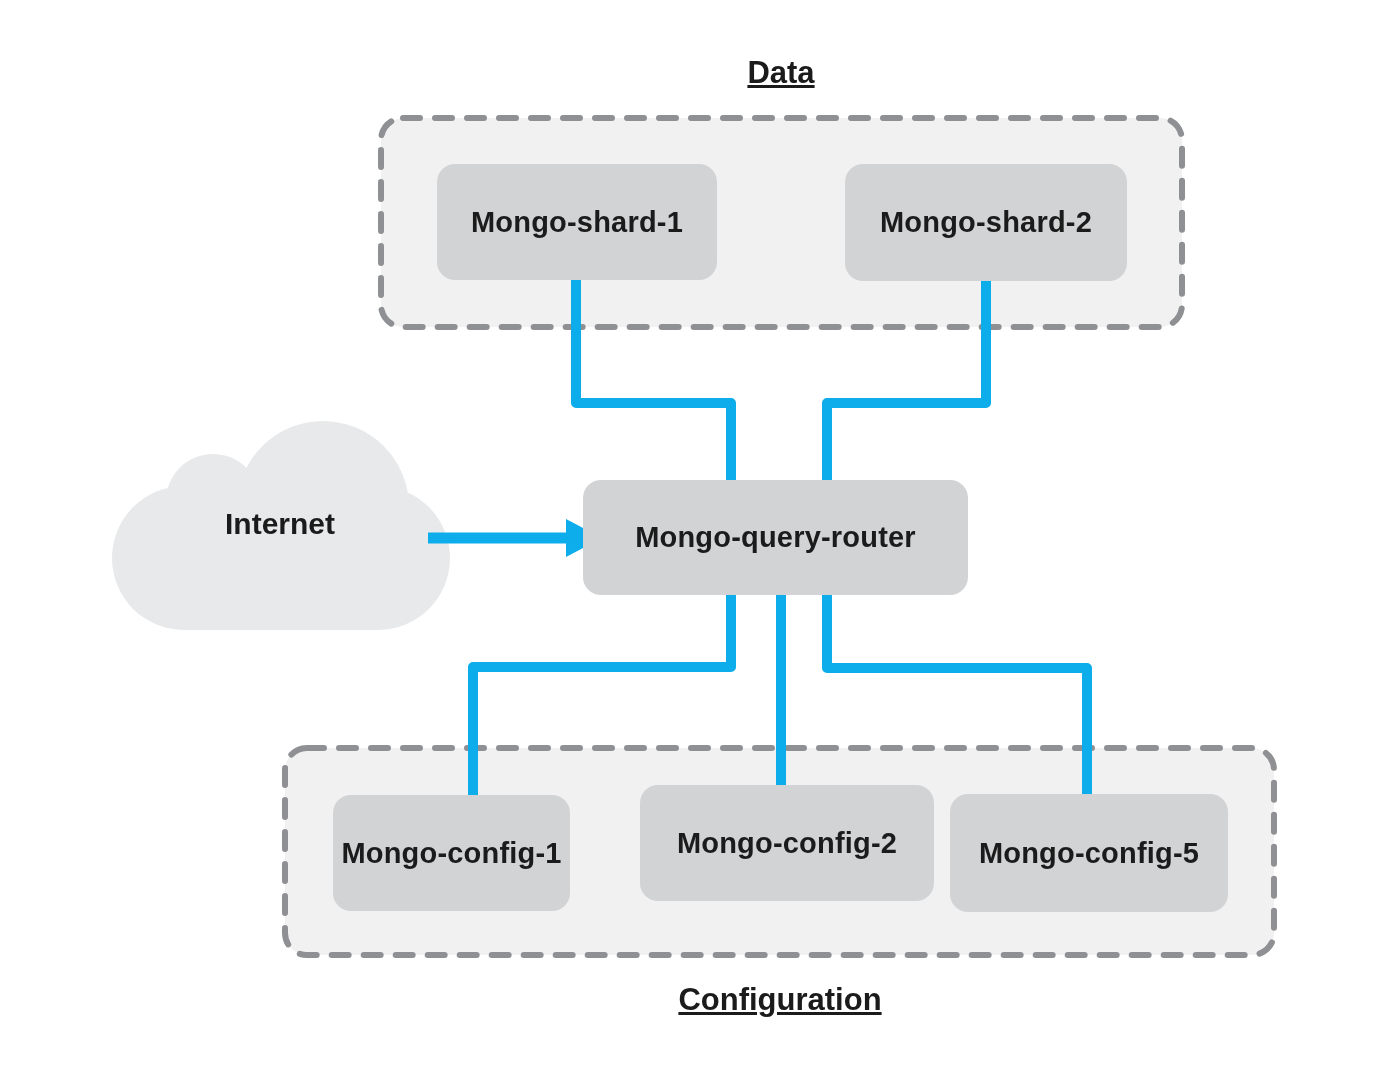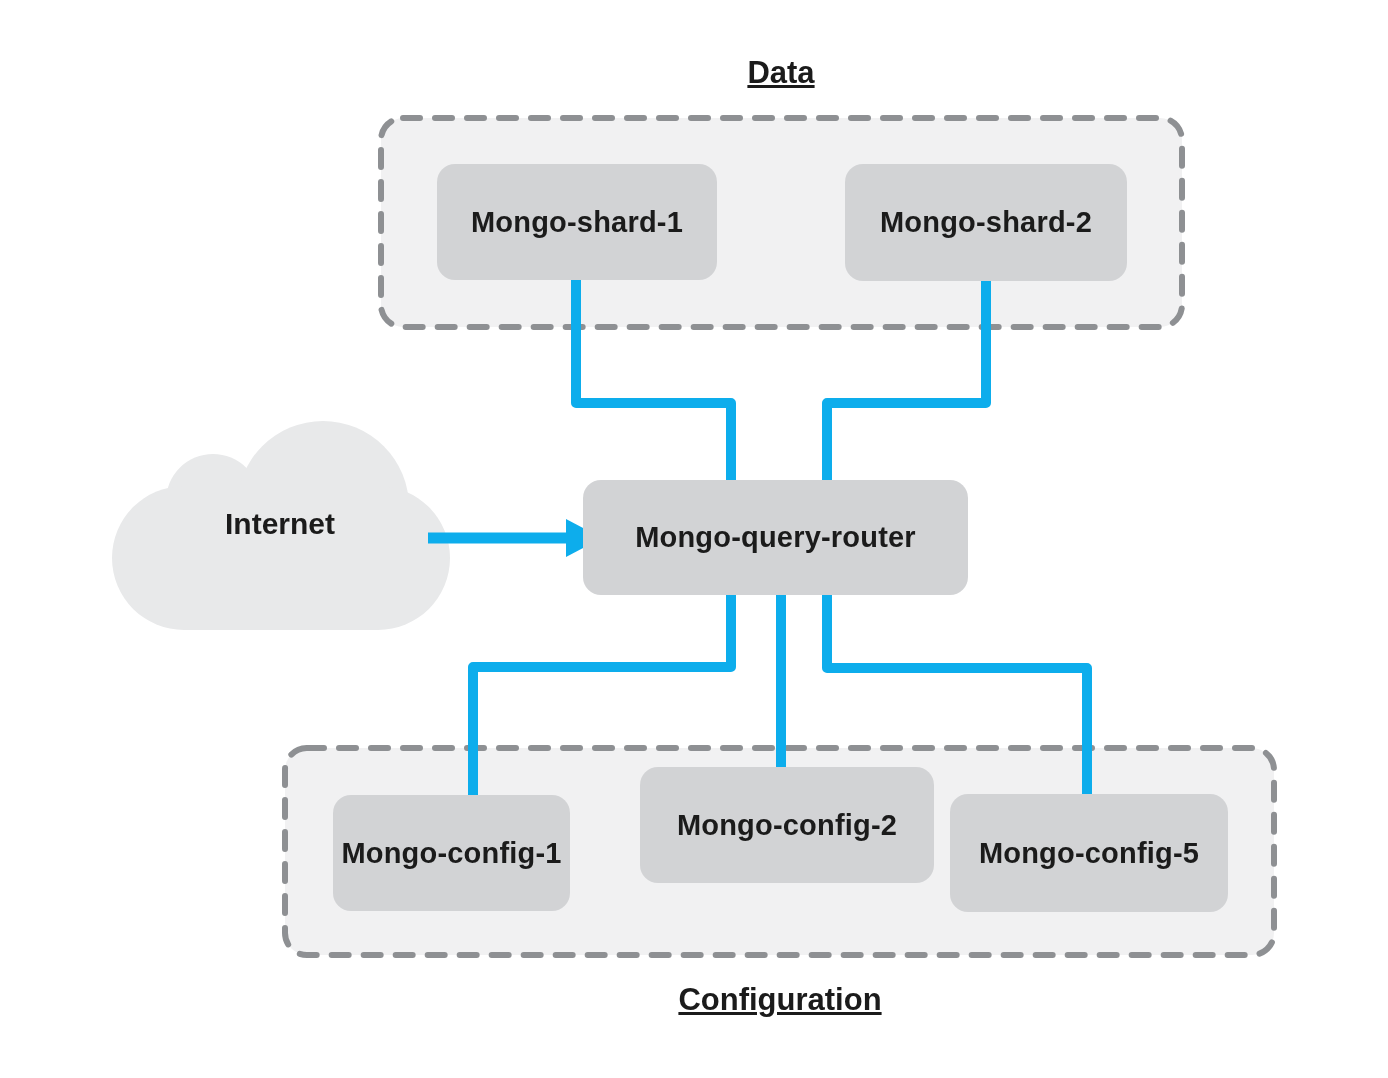--- a/index.html
+++ b/index.html
@@ -91,21 +91,21 @@
   </div>
 
   <div class="node-box" style="left:583px;top:480px;width:385px;height:115px;">
     <span>Mongo-query-router</span>
   </div>
 
   <div class="node-box" style="left:333px;top:795px;width:237px;height:116px;justify-content:center;">
     <span>Mongo-config-1</span>
   </div>
 
-  <div class="node-box" style="left:640px;top:767px;width:294px;height:116px;">
+  <div class="node-box" style="left:640px;top:785px;width:294px;height:116px;">
     <span>Mongo-config-2</span>
   </div>
 
   <div class="node-box" style="left:950px;top:794px;width:278px;height:118px;">
     <span>Mongo-config-5</span>
   </div>
 
   <div class="section-label" style="left:631px;top:55px;width:300px;">Data</div>
 
   <div class="section-label" style="left:630px;top:982px;width:300px;">Configuration</div>

